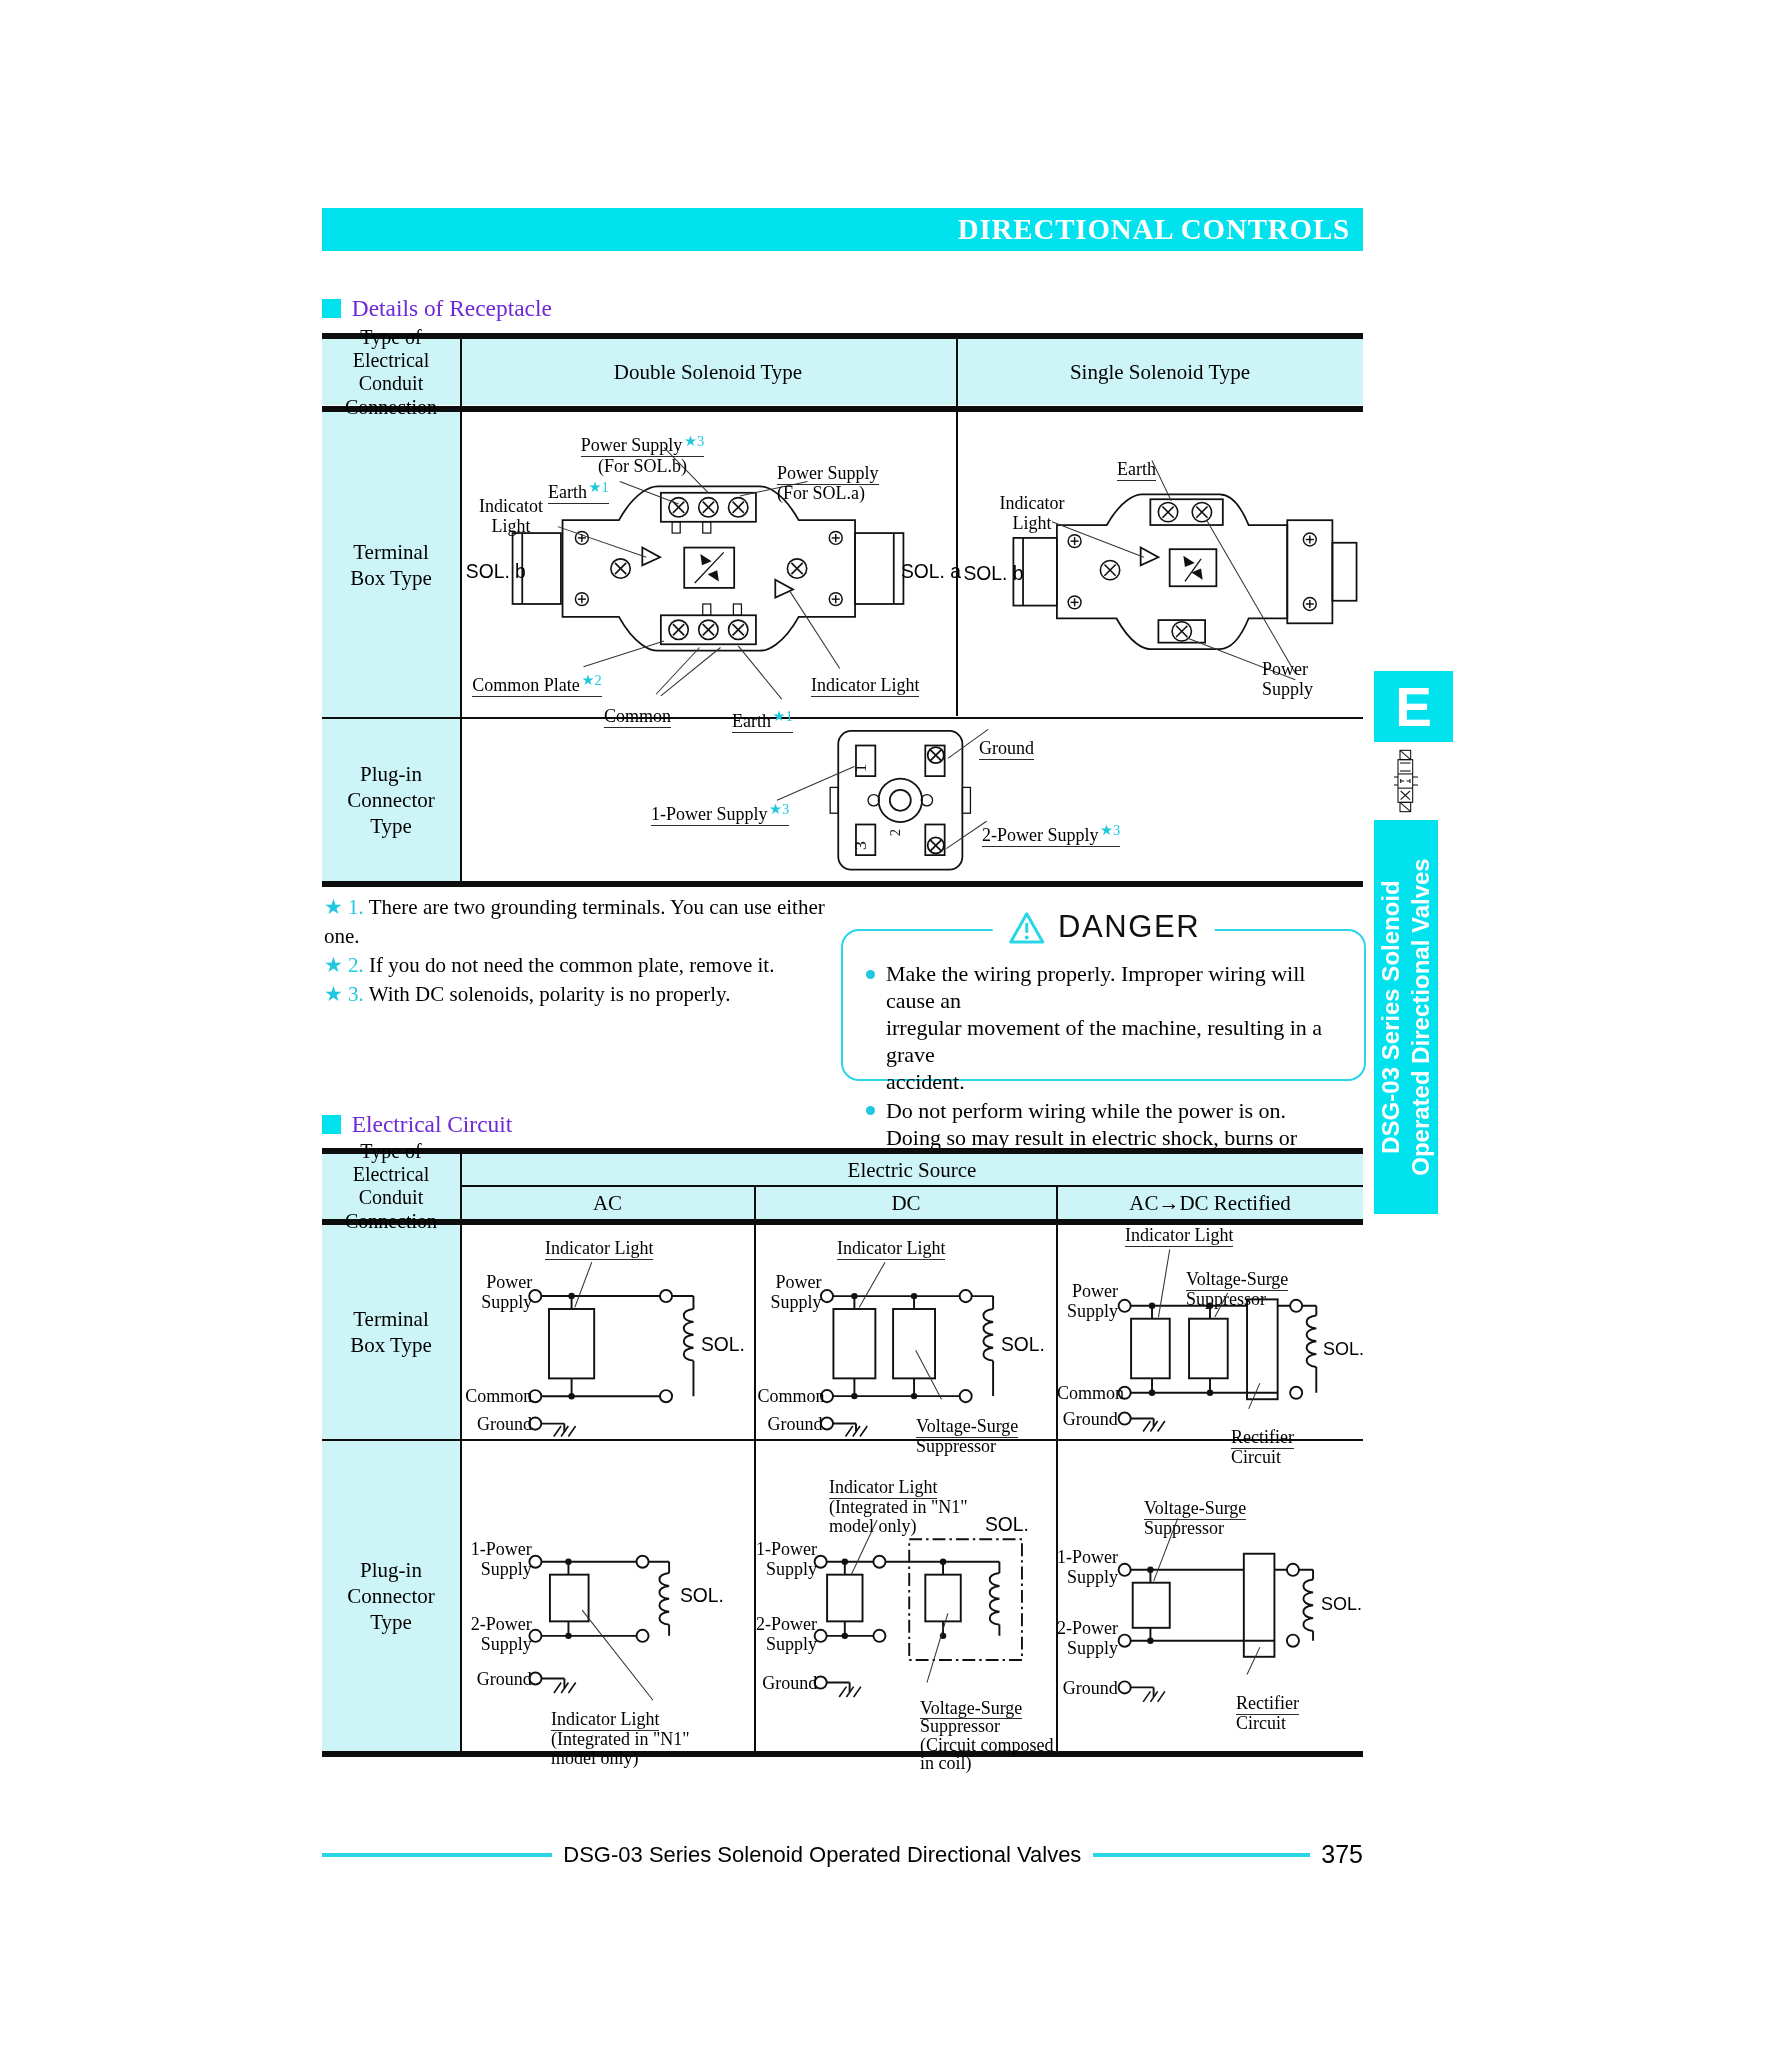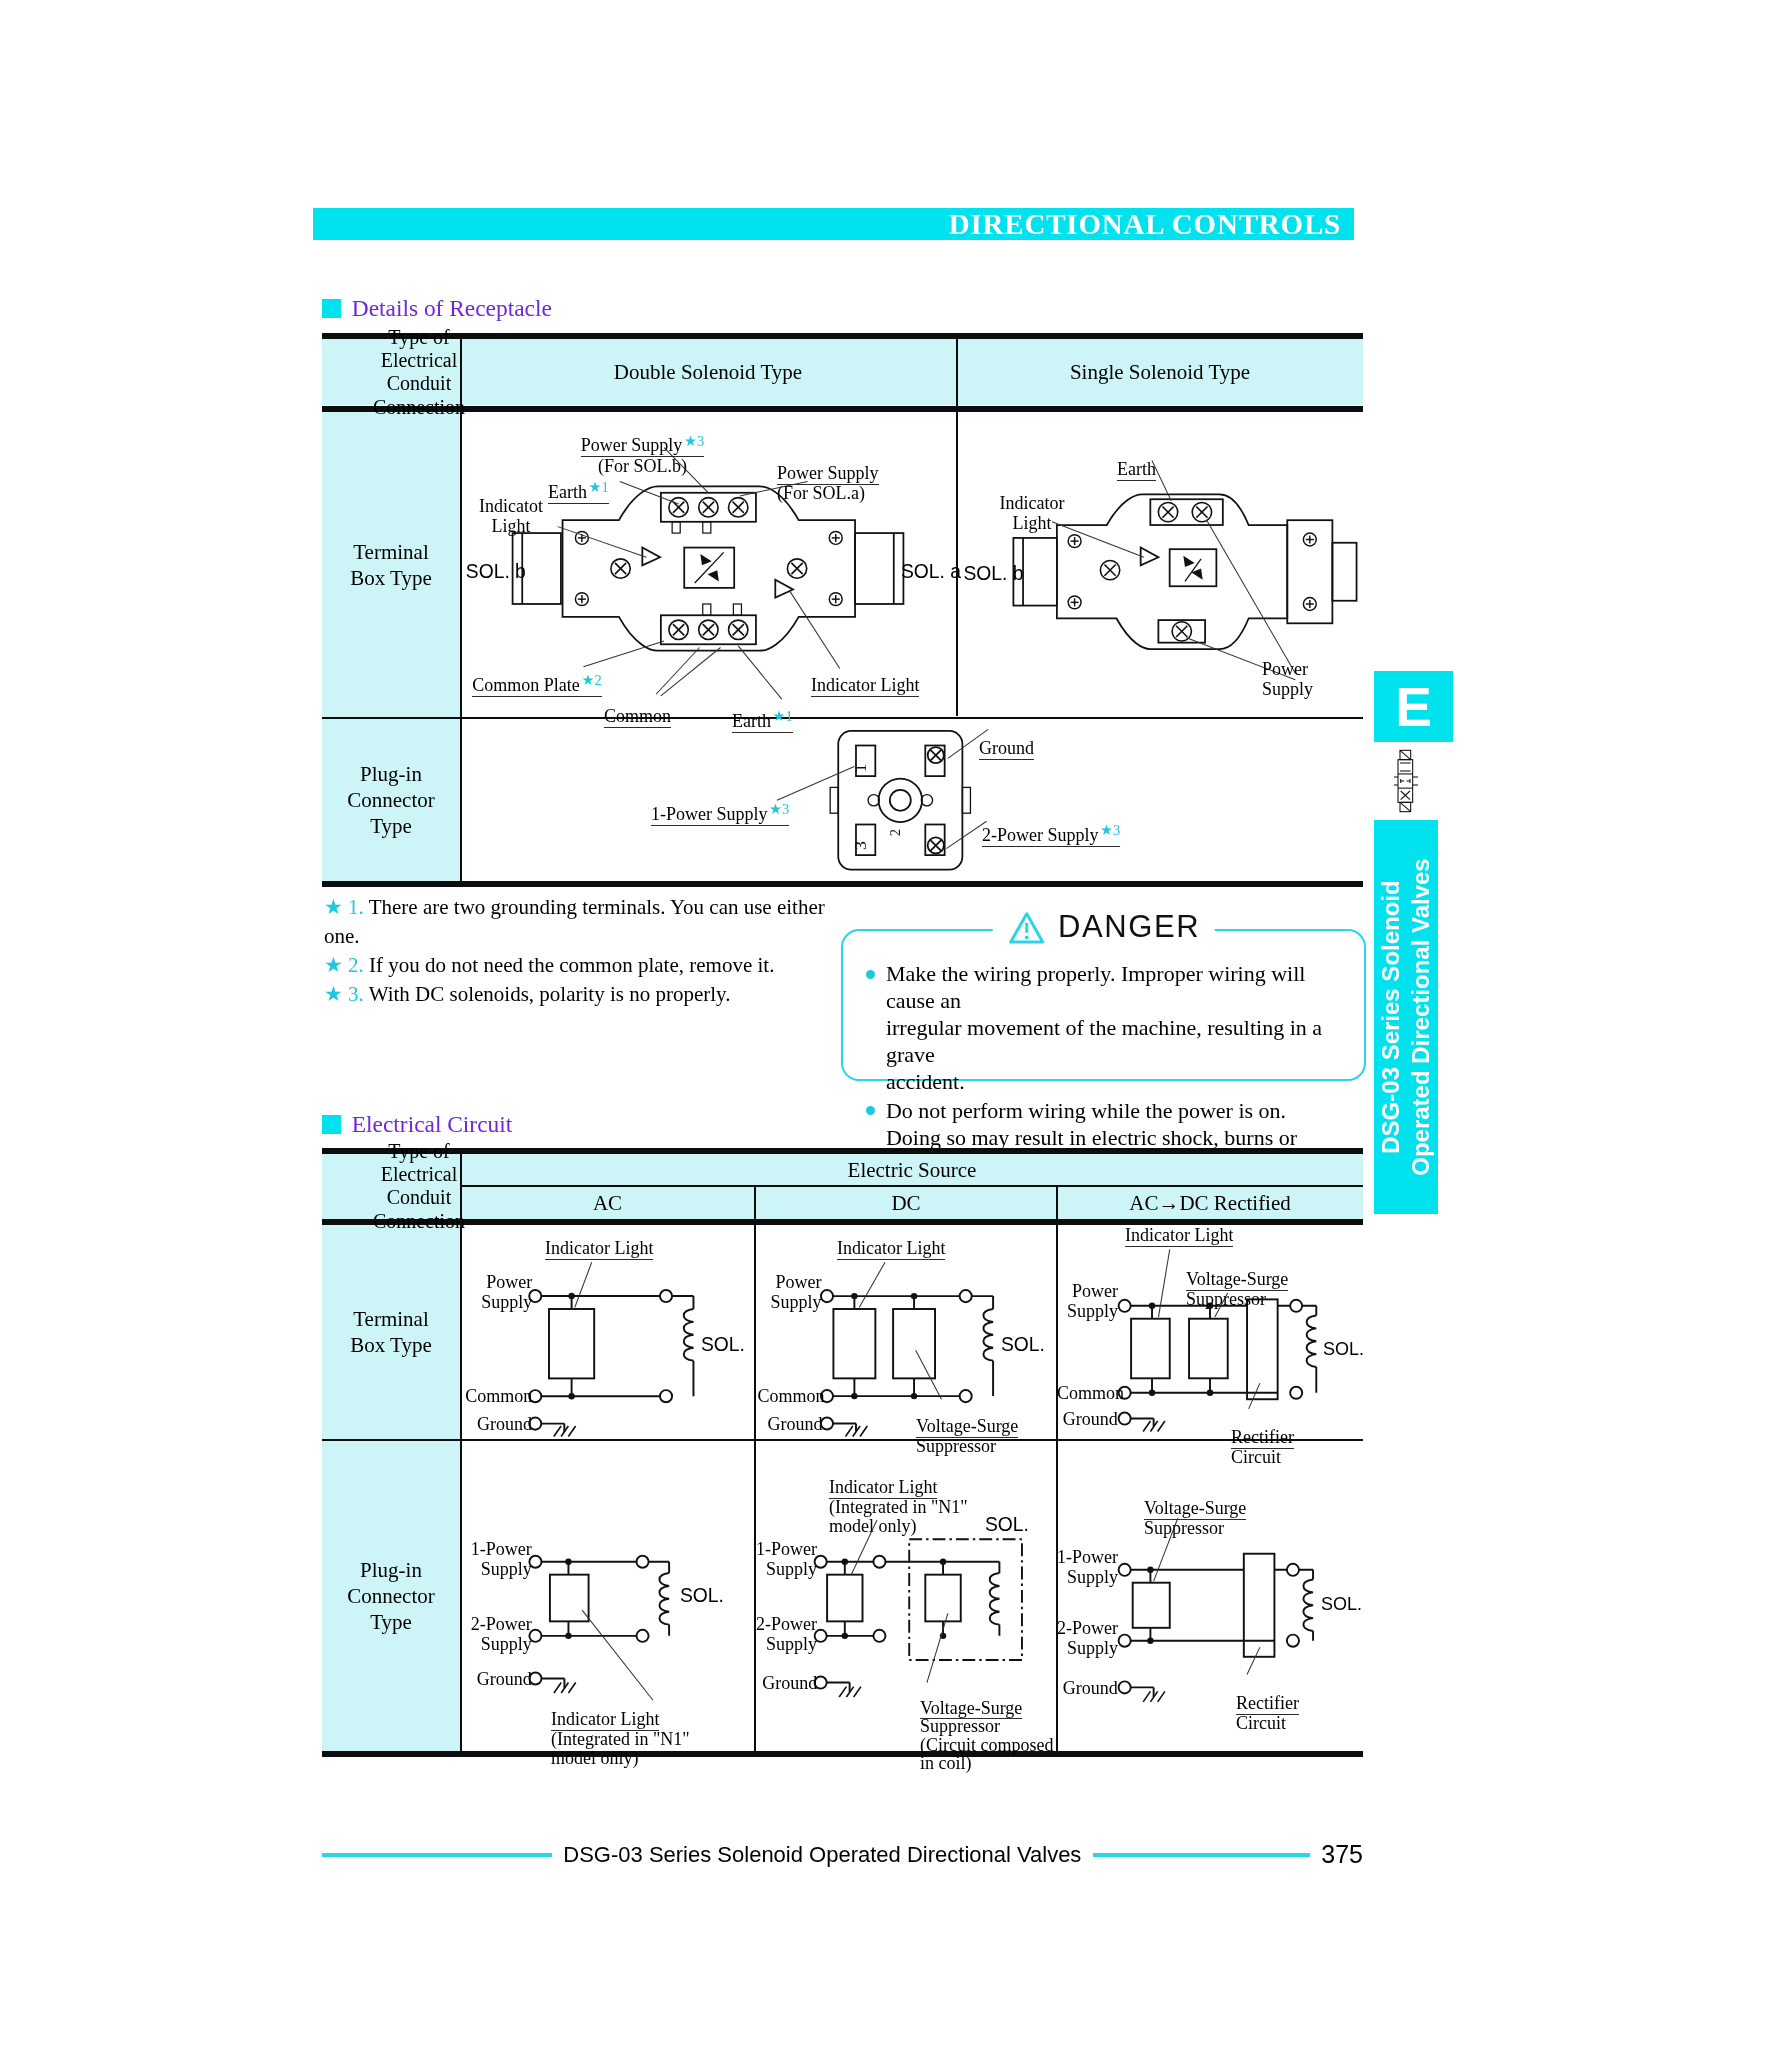--- a/index.html
+++ b/index.html
@@ -2,32 +2,32 @@
 <html style="font-size:13px"><head>
 <meta charset="utf-8">
 <style>
   html,body{margin:0;padding:0;}
   body{width:1770px;height:2064px;background:#ffffff;position:relative;overflow:hidden;
        font-family:"Liberation Serif",serif;color:#000;}
   .abs{position:absolute;}
   .ml{white-space:pre-line;}
   .center{display:flex;align-items:center;justify-content:center;text-align:center;}
   
-  .hbar{left:313px;top:208px;width:1041px;height:32px;background:#00E3EF;
+  .hbar{left:322px;top:208px;width:1041px;height:43px;background:#00E3EF;
         display:flex;align-items:center;justify-content:flex-end;padding-right:13px;box-sizing:border-box;}
   .hbar span{color:#fff;font-size:29px;font-weight:bold;letter-spacing:0.8px;}
   
   .sect{display:flex;align-items:center;gap:11.3px;}
   .sqr{width:18.5px;height:18.5px;background:#00E3EF;flex:0 0 auto;}
   .sect span{font-size:23.4px;color:#6d28d9;}
   
   .blk{background:#0d0d0d;}
   .pale{background:#CDF4F7;}
   .hcell{font-size:21px;line-height:24px;}
-  .hcorner{font-size:20px;line-height:23.4px;margin-left:28px;}
+  .hcorner{font-size:20px;line-height:23.4px;}
   .rowlbl{font-size:21px;line-height:26px;border-radius:32px;}
   
   .dlbl{position:absolute;font-family:"Liberation Serif",serif;font-size:18px;line-height:20px;
         color:#000;white-space:pre-line;text-align:center;}
   .dlbl.la{text-align:left;}
   .dlbl.ra{text-align:right;}
   .u{border-bottom:1.3px solid #2b2b2b;padding-bottom:0.8px;}
   .star{color:#1FC8DE;font-size:14.5px;position:relative;top:-5.6px;margin-left:1.6px;}
   .sol{font-family:"Liberation Sans",sans-serif;font-size:19.3px;white-space:nowrap;}
   

